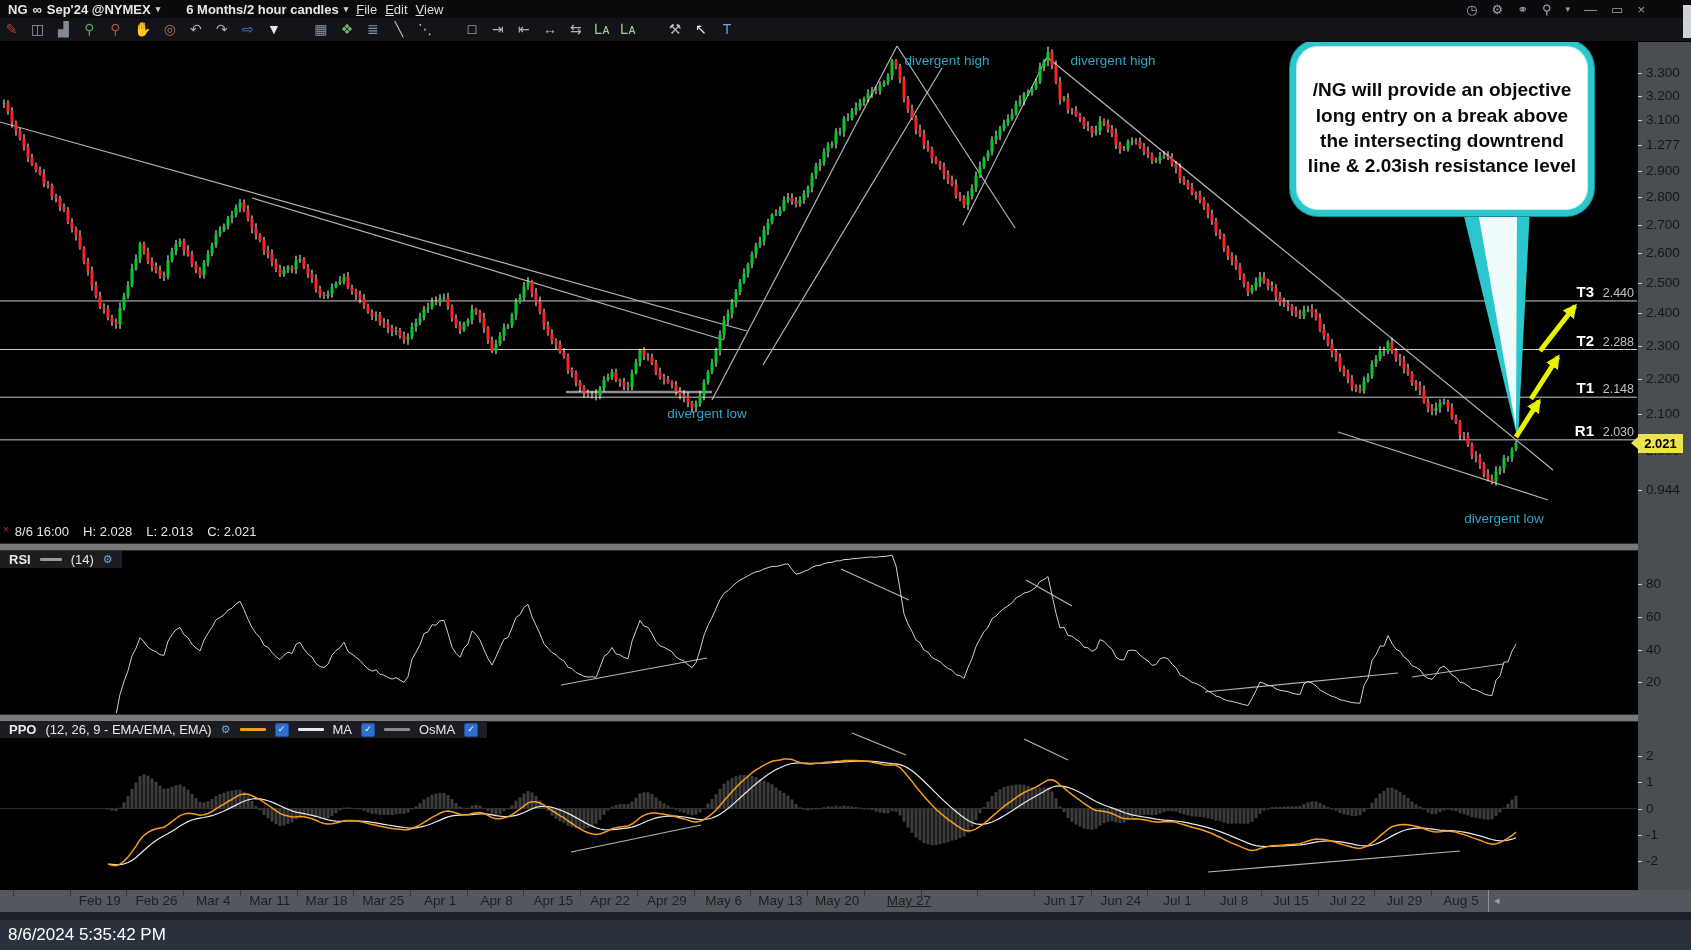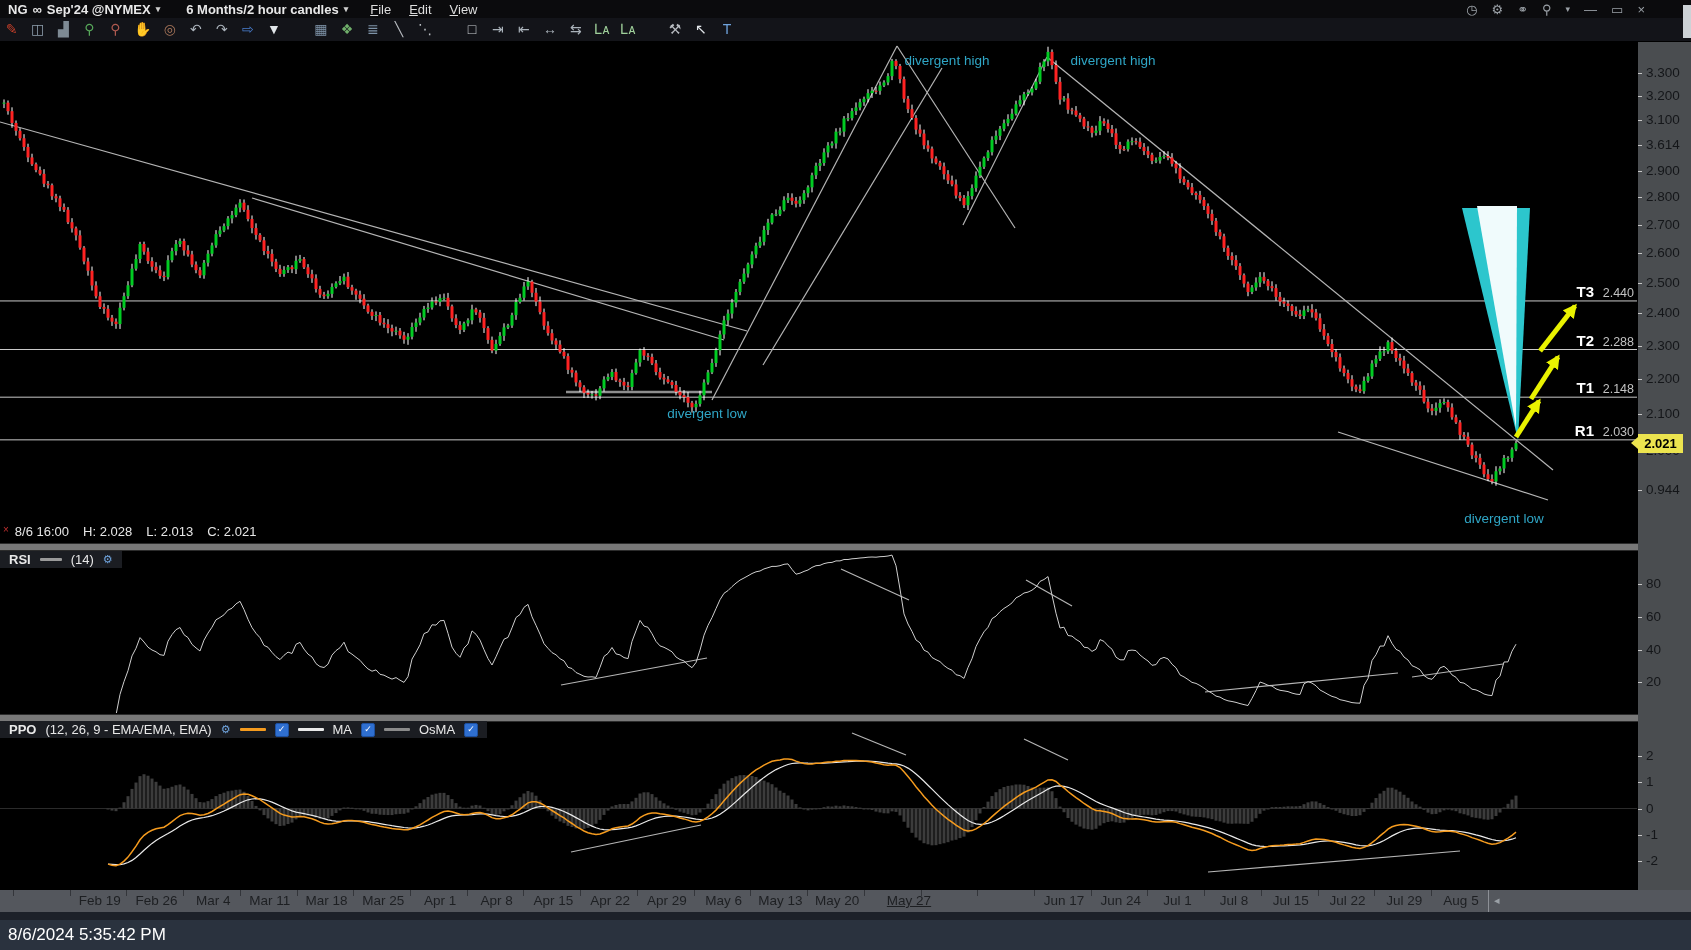--- a/index.html
+++ b/index.html
@@ -3,21 +3,21 @@
 <meta charset="utf-8">
 <style>
   html,body{margin:0;padding:0;width:1691px;height:950px;overflow:hidden;background:#000;
     font-family:"Liberation Sans",sans-serif;}
   .stage{position:absolute;top:0;left:0;width:1691px;height:950px;}
   
   .titlebar{position:absolute;top:0;left:0;width:1691px;height:18px;background:#0b0b0d;
     display:flex;align-items:center;color:#e8e8e8;font-size:13px;z-index:30;}
   .symline{display:flex;align-items:center;gap:5px;font-weight:bold;padding-left:8px;white-space:nowrap;}
   .caret{font-size:9px;color:#cfcfcf;}
-  .menubar{display:flex;gap:18px;margin-left:22px;font-weight:normal;text-align:center;}
+  .menubar{display:flex;gap:8px;margin-left:8px;font-weight:normal;text-align:center;}
   .menu-item{color:#dedede;cursor:default;}
   .menu-item::first-letter{text-decoration:underline;}
   .win-icons{margin-left:auto;display:flex;align-items:center;gap:14px;padding-right:46px;color:#9aa0a6;font-size:13px;}
   .win-icons span{cursor:default;}
   .edge-sliver{position:absolute;right:0;top:5px;width:8px;height:33px;background:#cdd2d6;z-index:31;}
   
   .toolbar{position:absolute;top:18px;left:0;width:1691px;height:23px;background:#131419;
     border-bottom:1px solid #000;display:flex;align-items:center;gap:11px;padding-left:4px;z-index:30;
     font-size:14px;color:#b9bdc2;}
   .tbi{display:inline-block;min-width:15px;text-align:center;cursor:default;line-height:21px;}
@@ -127,21 +127,21 @@
     </div>
 
   <div class="axis-col" id="axis-col">
       <span class="axis-tick" style="top: 33px;"></span>
       <span class="axis-lab" style="top: 25px;">3.300</span>
       <span class="axis-tick" style="top: 56.2326px;"></span>
       <span class="axis-lab" style="top: 48.2326px;">3.200</span>
       <span class="axis-tick" style="top: 80.2029px;"></span>
       <span class="axis-lab" style="top: 72.2029px;">3.100</span>
       <span class="axis-tick" style="top: 104.959px;"></span>
-      <span class="axis-lab" style="top: 96.9592px;">3.614</span>
+      <span class="axis-lab" style="top: 96.9592px;">1.277</span>
       <span class="axis-tick" style="top: 130.555px;"></span>
       <span class="axis-lab" style="top: 122.555px;">2.900</span>
       <span class="axis-tick" style="top: 157.049px;"></span>
       <span class="axis-lab" style="top: 149.049px;">2.800</span>
       <span class="axis-tick" style="top: 184.506px;"></span>
       <span class="axis-lab" style="top: 176.506px;">2.700</span>
       <span class="axis-tick" style="top: 213px;"></span>
       <span class="axis-lab" style="top: 205px;">2.600</span>
       <span class="axis-tick" style="top: 242.612px;"></span>
       <span class="axis-lab" style="top: 234.612px;">2.500</span>
@@ -258,20 +258,23 @@
     <span class="swatch" style="background:#f59b1e;width:26px"></span>
     <span class="cbx">✓</span>
     <span class="swatch" style="background:#e9e9e9;width:26px"></span>
     <span>MA</span>
     <span class="cbx">✓</span>
     <span class="swatch" style="background:#8a8a8a;width:26px"></span>
     <span>OsMA</span>
     <span class="cbx">✓</span>
   </div>
 
+  <div class="callout">
+    <span>/NG will provide an objective long entry on a break above the intersecting downtrend line &amp; 2.03ish resistance level</span>
+  </div>
 
   <div class="price-tag">
     <span>2.021</span>
   </div>
 
   <div class="statusbar">
     <span>8/6/2024 5:35:42 PM</span>
   </div>
 
   <svg class="plot" id="chart-svg" width="1691" height="950">

